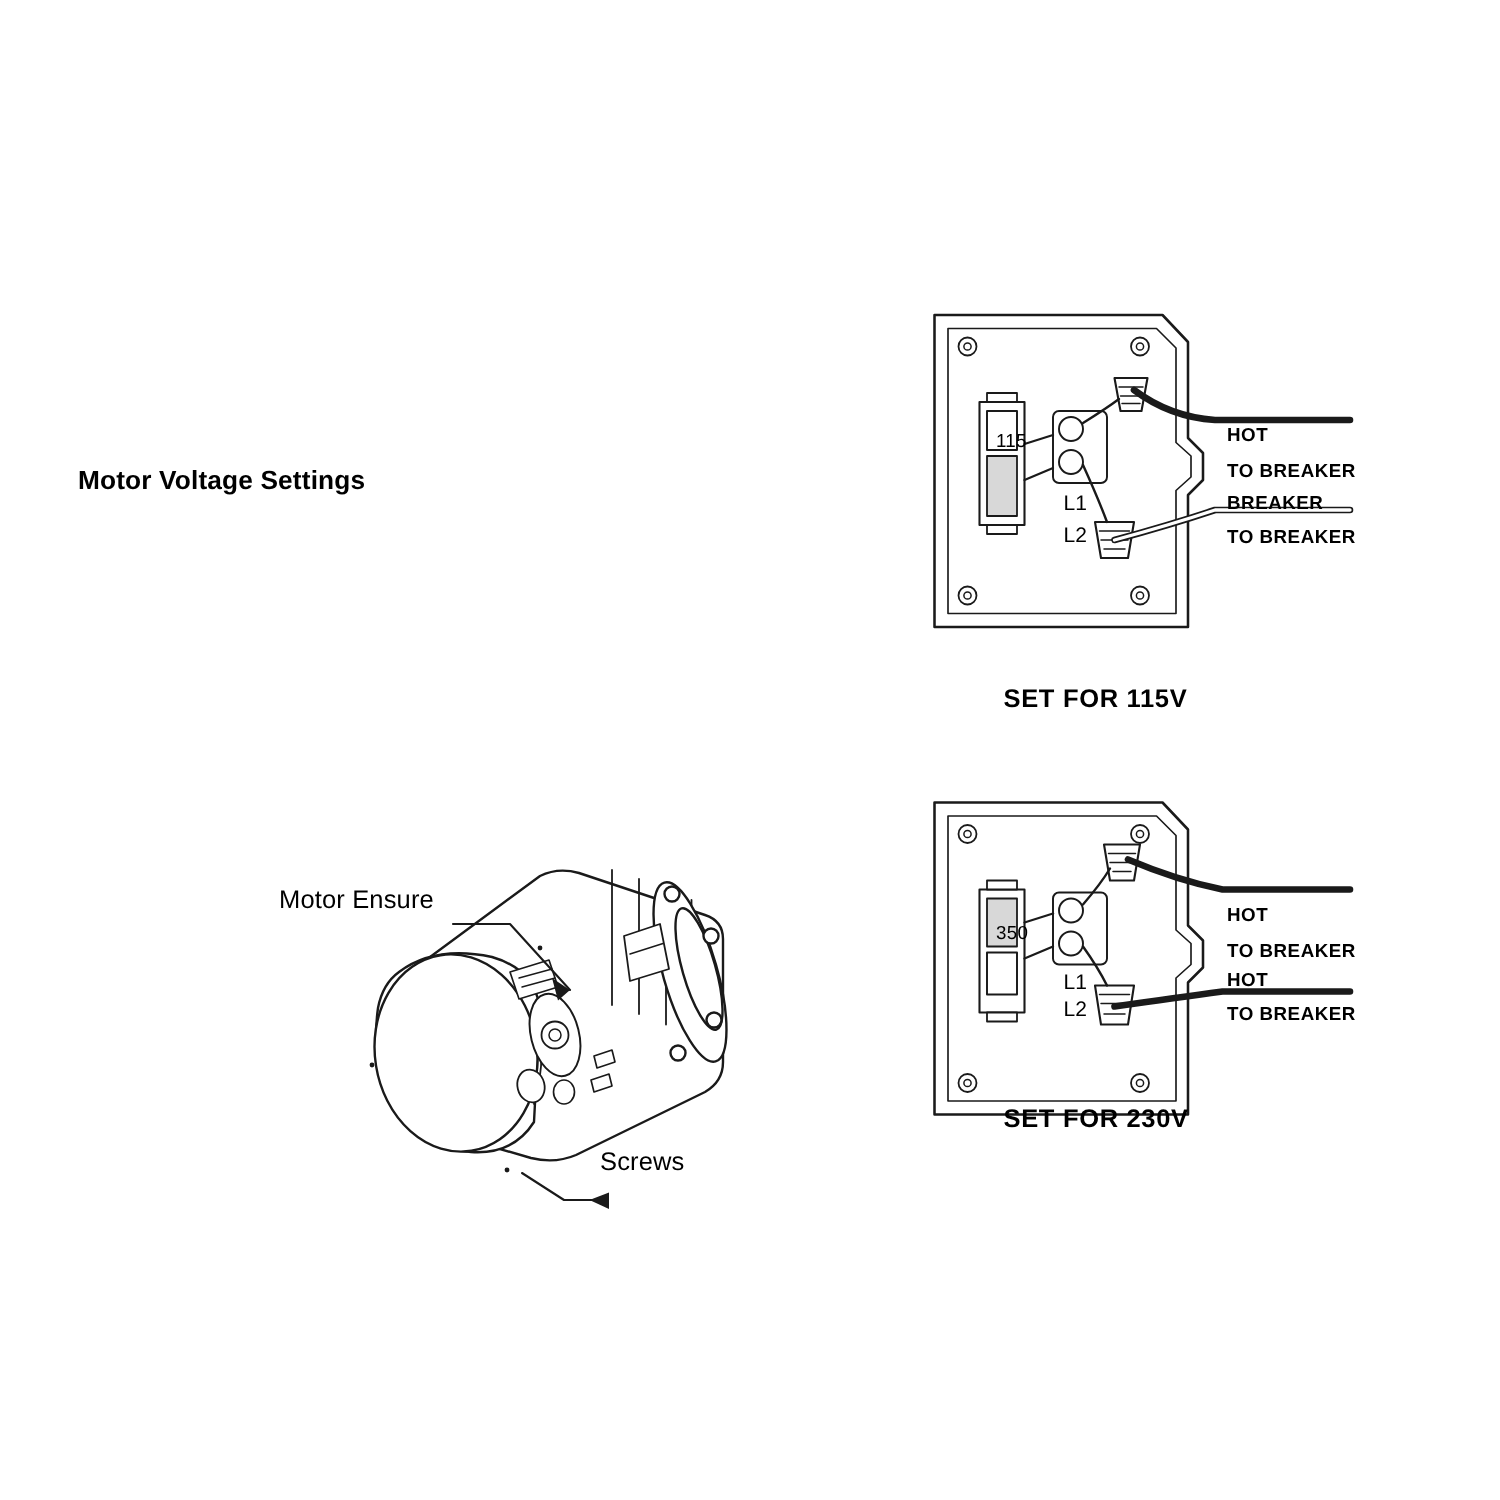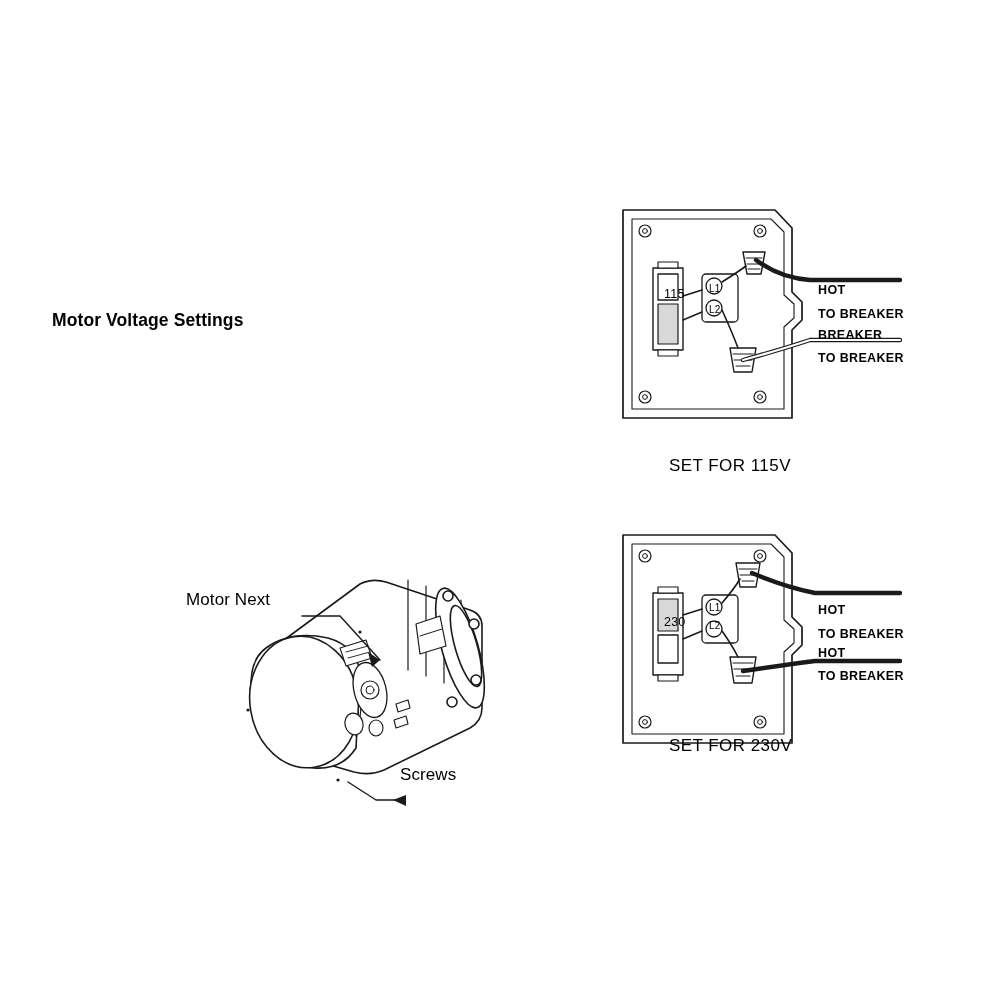--- a/index.html
+++ b/index.html
@@ -42,21 +42,21 @@
     font-size: 17px;
     letter-spacing: 0.1px;
     white-space: nowrap;
   }
   #motor-cover-label { left: 186px; top: 590px; }
   #screws-label { left: 400px; top: 765px; }
 
   
   .diagram-caption {
     font-size: 17px;
-    font-weight: normal;
+    font-weight: bold;
     letter-spacing: 0.45px;
     white-space: nowrap;
   }
   #caption-115 { left: 669px; top: 456px; }
   #caption-230 { left: 669px; top: 736px; }
 
   
   .wire-label {
     font-size: 12.5px;
     font-weight: bold;
@@ -77,22 +77,23 @@
   .switch-value {
     font-size: 12.5px;
     letter-spacing: 0.2px;
     white-space: nowrap;
   }
   #switch-115-value { left: 664px; top: 287px; }
   #switch-230-value { left: 664px; top: 615px; }
 
   
   .terminal-label {
-    font-size: 10px;
+    font-size: 14px;
     letter-spacing: 0.1px;
+    margin-top: 44px;
   }
   #t115-l1 { left: 709px; top: 283px; }
   #t115-l2 { left: 709px; top: 304px; }
   #t230-l1 { left: 709px; top: 602px; }
   #t230-l2 { left: 709px; top: 620px; }
 
   svg { display: block; overflow: visible; }
 </style>
 </head>
 <body>
@@ -150,21 +151,21 @@
     </g>
 
     <g fill="#1a1a1a" stroke="none">
       <circle cx="180" cy="112" r="1.6"></circle>
       <circle cx="68" cy="190" r="1.6"></circle>
       <circle cx="158" cy="260" r="1.6"></circle>
     </g>
   </svg>
 </div>
 
-<div class="abs callout-label" id="motor-cover-label">Motor Next</div>
+<div class="abs callout-label" id="motor-cover-label">Motor Ensure</div>
 <div class="abs callout-label" id="screws-label">Screws</div>
 
 <div class="abs" style="left:610px; top:200px; width:380px; height:250px;">
   <svg width="380" height="250" viewBox="0 0 380 250">
     <g fill="none" stroke="#1a1a1a" stroke-width="1.7" stroke-linejoin="round" stroke-linecap="round">
 
       <path d="M 13 10 L 165 10 L 182 28 L 182 92 L 192 102 L 192 120 L 182 130 L 182 218 L 13 218 L 13 10 Z" fill="#ffffff"></path>
 
       <path d="M 22 19 L 161 19 L 174 32 L 174 95 L 184 104 L 184 118 L 174 127 L 174 209 L 22 209 L 22 19 Z" stroke-width="1.1" fill="none"></path>
 
@@ -264,21 +265,21 @@
       <path d="M 73 90 L 92 84" stroke-width="1.5"></path>
       <path d="M 73 114 L 92 106" stroke-width="1.5"></path>
 
       <path d="M 142 48 Q 175 62 205 68 L 290 68" stroke-width="4.4"></path>
 
       <path d="M 133 146 Q 175 140 205 136 L 290 136" stroke-width="4.4"></path>
     </g>
   </svg>
 </div>
 
-<div class="abs switch-value" id="switch-230-value">230</div>
+<div class="abs switch-value" id="switch-230-value">350</div>
 <div class="abs terminal-label" id="t230-l1">L1</div>
 <div class="abs terminal-label" id="t230-l2">L2</div>
 
 <div class="abs wire-label" id="w230-l1">HOT</div>
 <div class="abs wire-label" id="w230-l2">TO BREAKER</div>
 <div class="abs wire-label" id="w230-l3">HOT</div>
 <div class="abs wire-label" id="w230-l4">TO BREAKER</div>
 
 <div class="abs diagram-caption" id="caption-230">SET FOR 230V</div>
 

